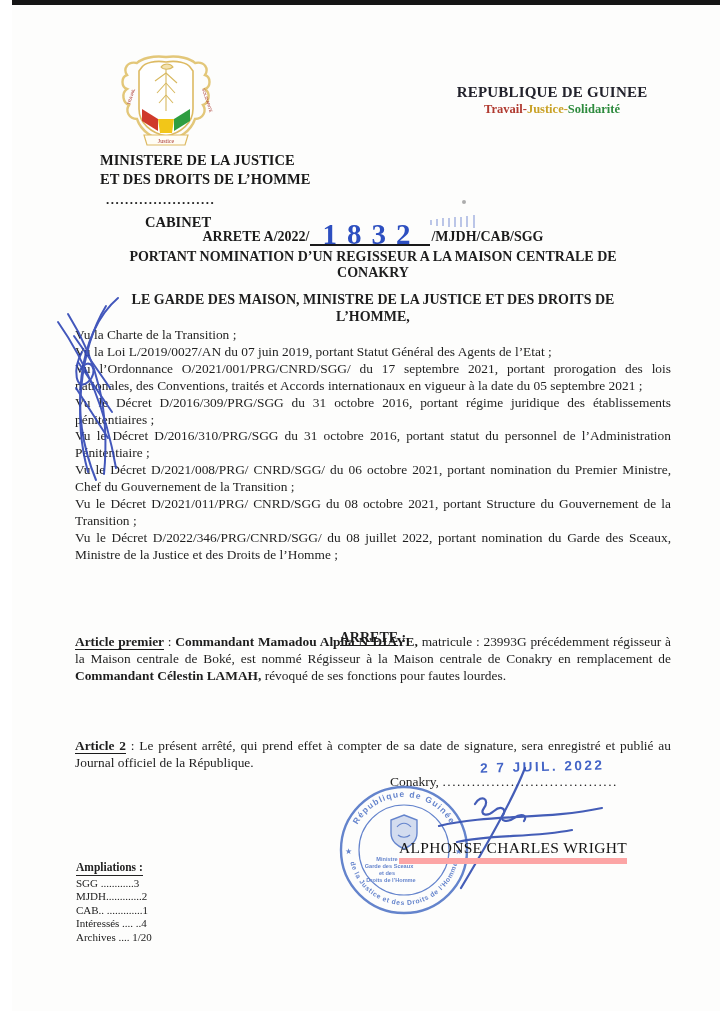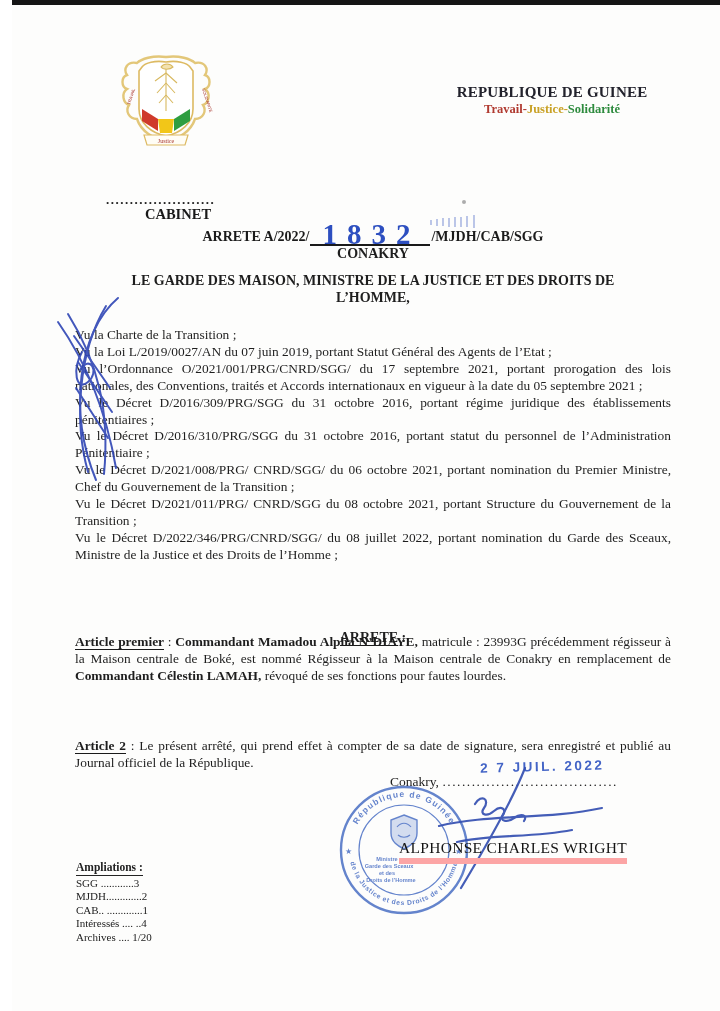--- a/index.html
+++ b/index.html
@@ -21,21 +21,21 @@
   .rep-title{font-size:15px;font-weight:bold;color:#22222c;letter-spacing:.2px;white-space:nowrap;}
   .motto{font-size:12.5px;font-weight:bold;margin-top:1px;white-space:nowrap;}
   .motto .m-red{color:#b03a30;}
   .motto .m-yel{color:#c9a227;}
   .motto .m-grn{color:#2e8b3e;}
   .motto .m-sep1{color:#b03a30;}
   .motto .m-sep2{color:#c9a227;}
 
   .ministry{left:88px;top:151px;font-size:14.5px;font-weight:bold;line-height:19px;color:#191919;}
   .dotline{left:94px;top:192px;font-size:13px;font-weight:bold;letter-spacing:1.5px;color:#222;}
-  .cabinet{left:133px;top:206px;font-size:14.5px;font-weight:bold;color:#191919;}
+  .cabinet{left:133px;top:214px;font-size:14.5px;font-weight:bold;color:#191919;}
 
   
   .title-col{left:63px;top:219px;width:596px;text-align:center;}
   .arrete-row{white-space:nowrap;}
   .b14{font-size:14px;font-weight:bold;color:#1b1b1b;text-align:center;}
   .num-wrap{
     display:inline-block;border-bottom:2px solid #1a1a1a;
     margin:0 1px;padding:0 10px 0 12px;vertical-align:baseline;line-height:0.85;
   }
   .num{
@@ -109,27 +109,32 @@
     <text x="87" y="36" font-size="4.2" fill="#a8342c" transform="rotate(72 87 36)" font-family="Liberation Sans, sans-serif">SOLIDARITÉ</text>
   </svg>
 
   <div class="abs rep-block">
     <div class="rep-title">REPUBLIQUE DE GUINEE</div>
     <div class="motto">
       <span class="m-red">Travail</span><span class="m-sep1">-</span><span class="m-yel">Justice</span><span class="m-sep2">-</span><span class="m-grn">Solidarité</span>
     </div>
   </div>
 
+  <div class="abs ministry">
+    <div>MINISTERE DE LA JUSTICE</div>
+    <div>ET DES DROITS DE L’HOMME</div>
+  </div>
   <div class="abs dotline">.......................</div>
   <div class="abs cabinet">CABINET</div>
 
   <div class="abs title-col">
     <div class="arrete-row">
       <span class="b14">ARRETE A/2022/</span><span class="num-wrap"><span class="num">1832</span></span><span class="b14">/MJDH/CAB/SGG</span>
     </div>
+    <div class="title-l2">PORTANT NOMINATION D’UN REGISSEUR A LA MAISON CENTRALE DE</div>
     <div class="title-l3">CONAKRY</div>
     <div class="addressee">
       <div>LE GARDE DES MAISON, MINISTRE DE LA JUSTICE ET DES DROITS DE</div>
       <div>L’HOMME,</div>
     </div>
   </div>
 
   <div class="abs graydot"></div>
   <svg class="abs residue" style="left:415px;top:214px;" width="56" height="14" viewBox="0 0 56 14">
     <g stroke="#5a73c9" stroke-width="1.6">

